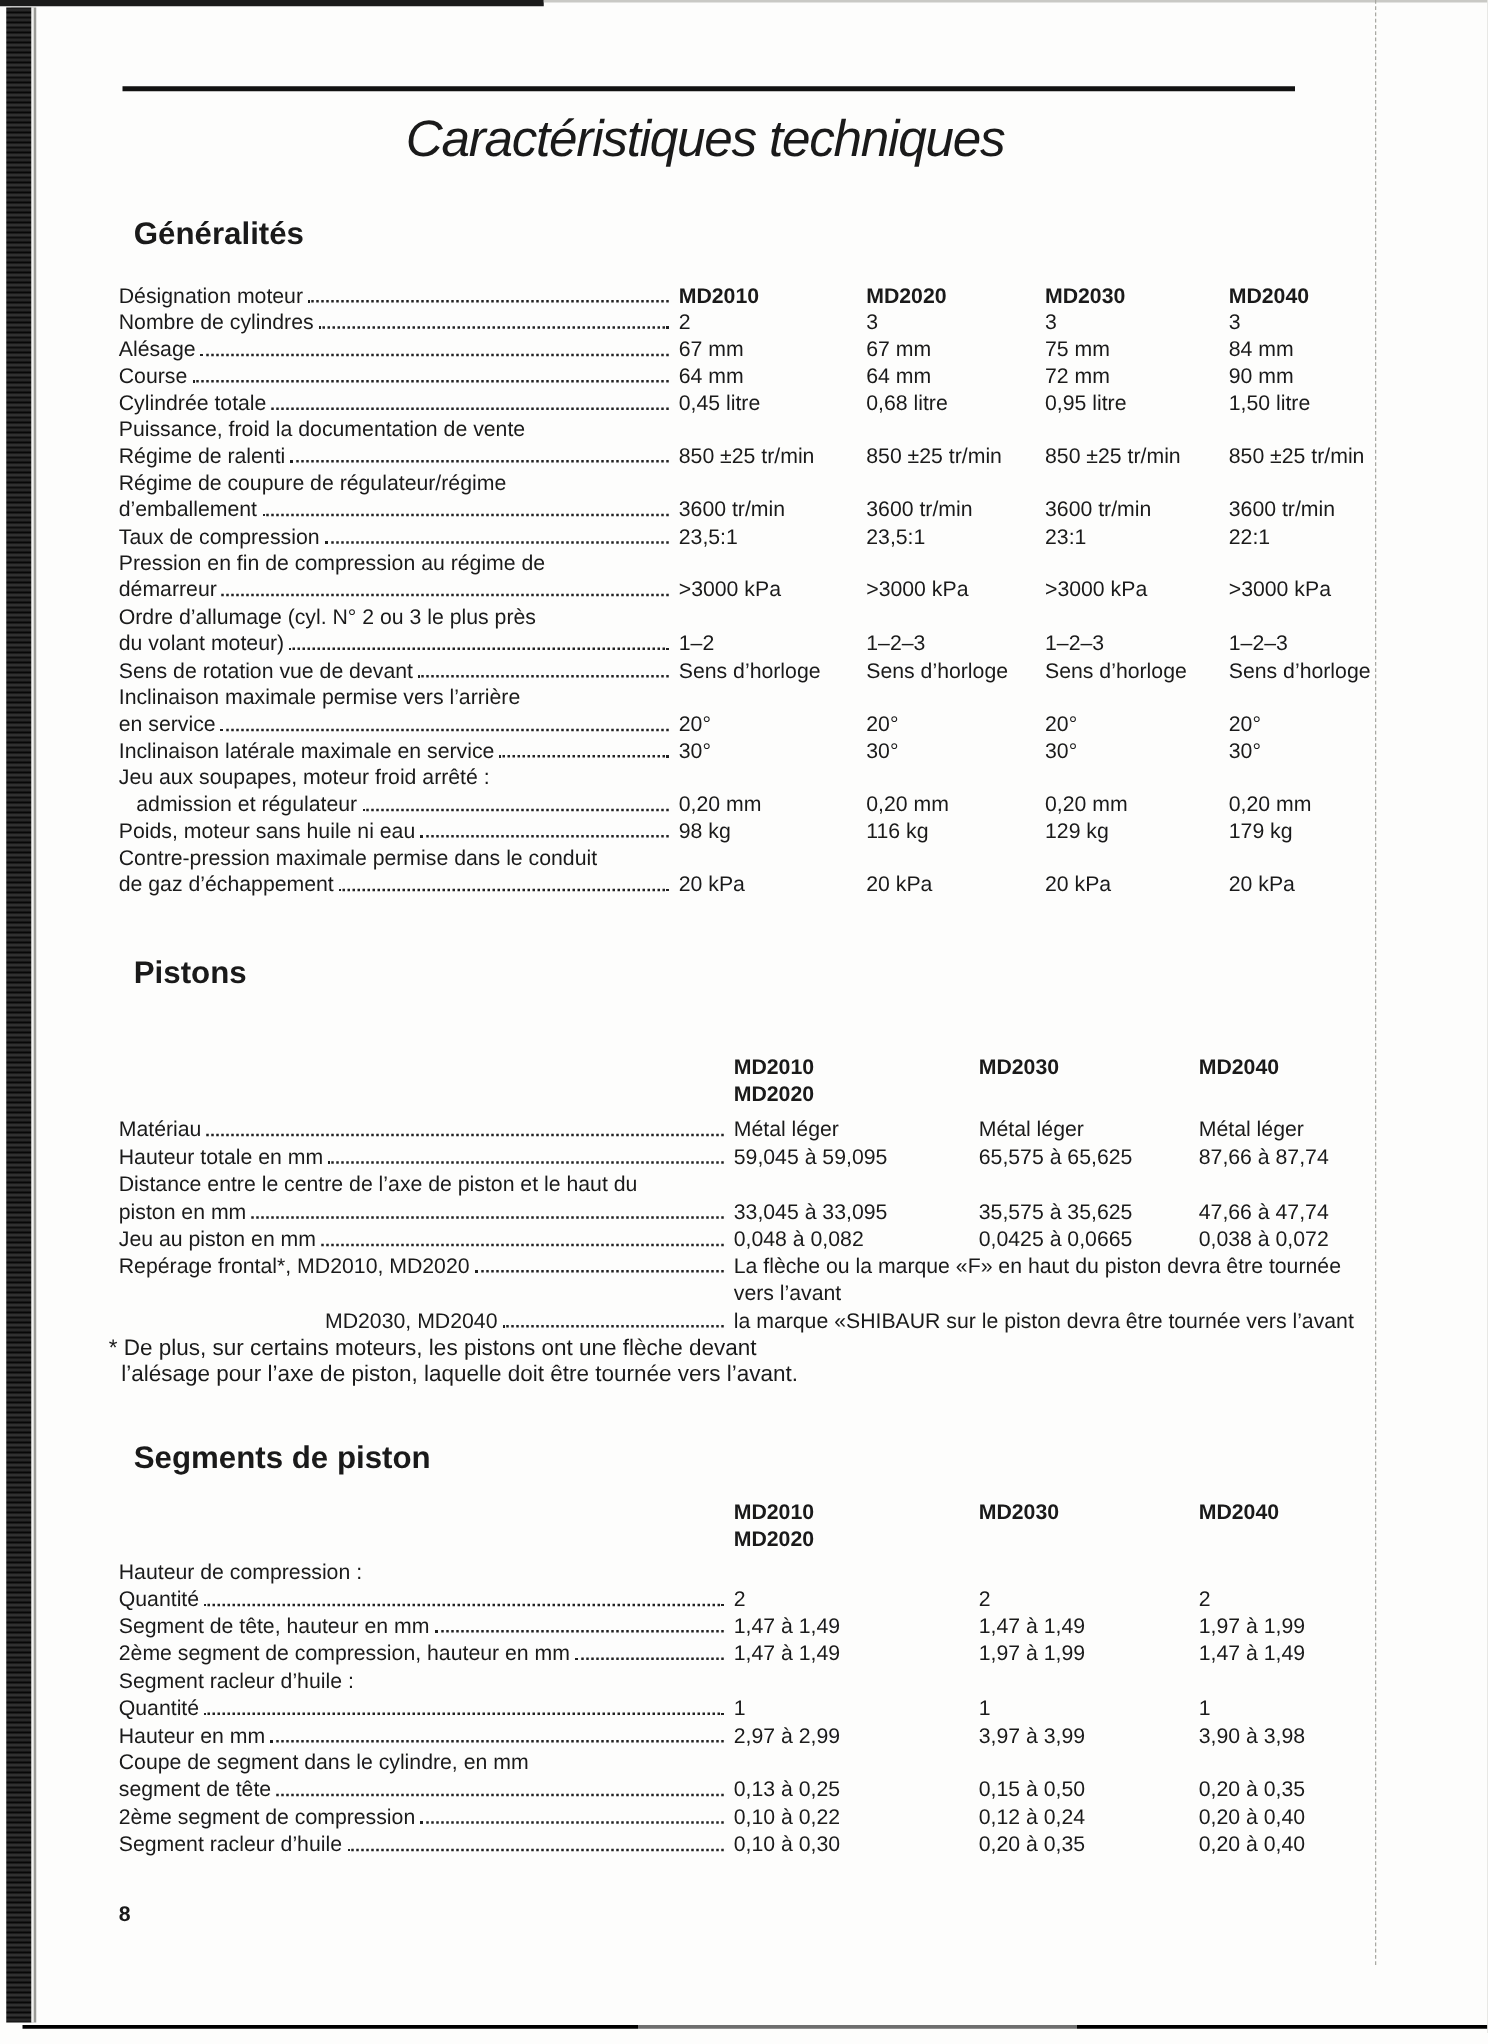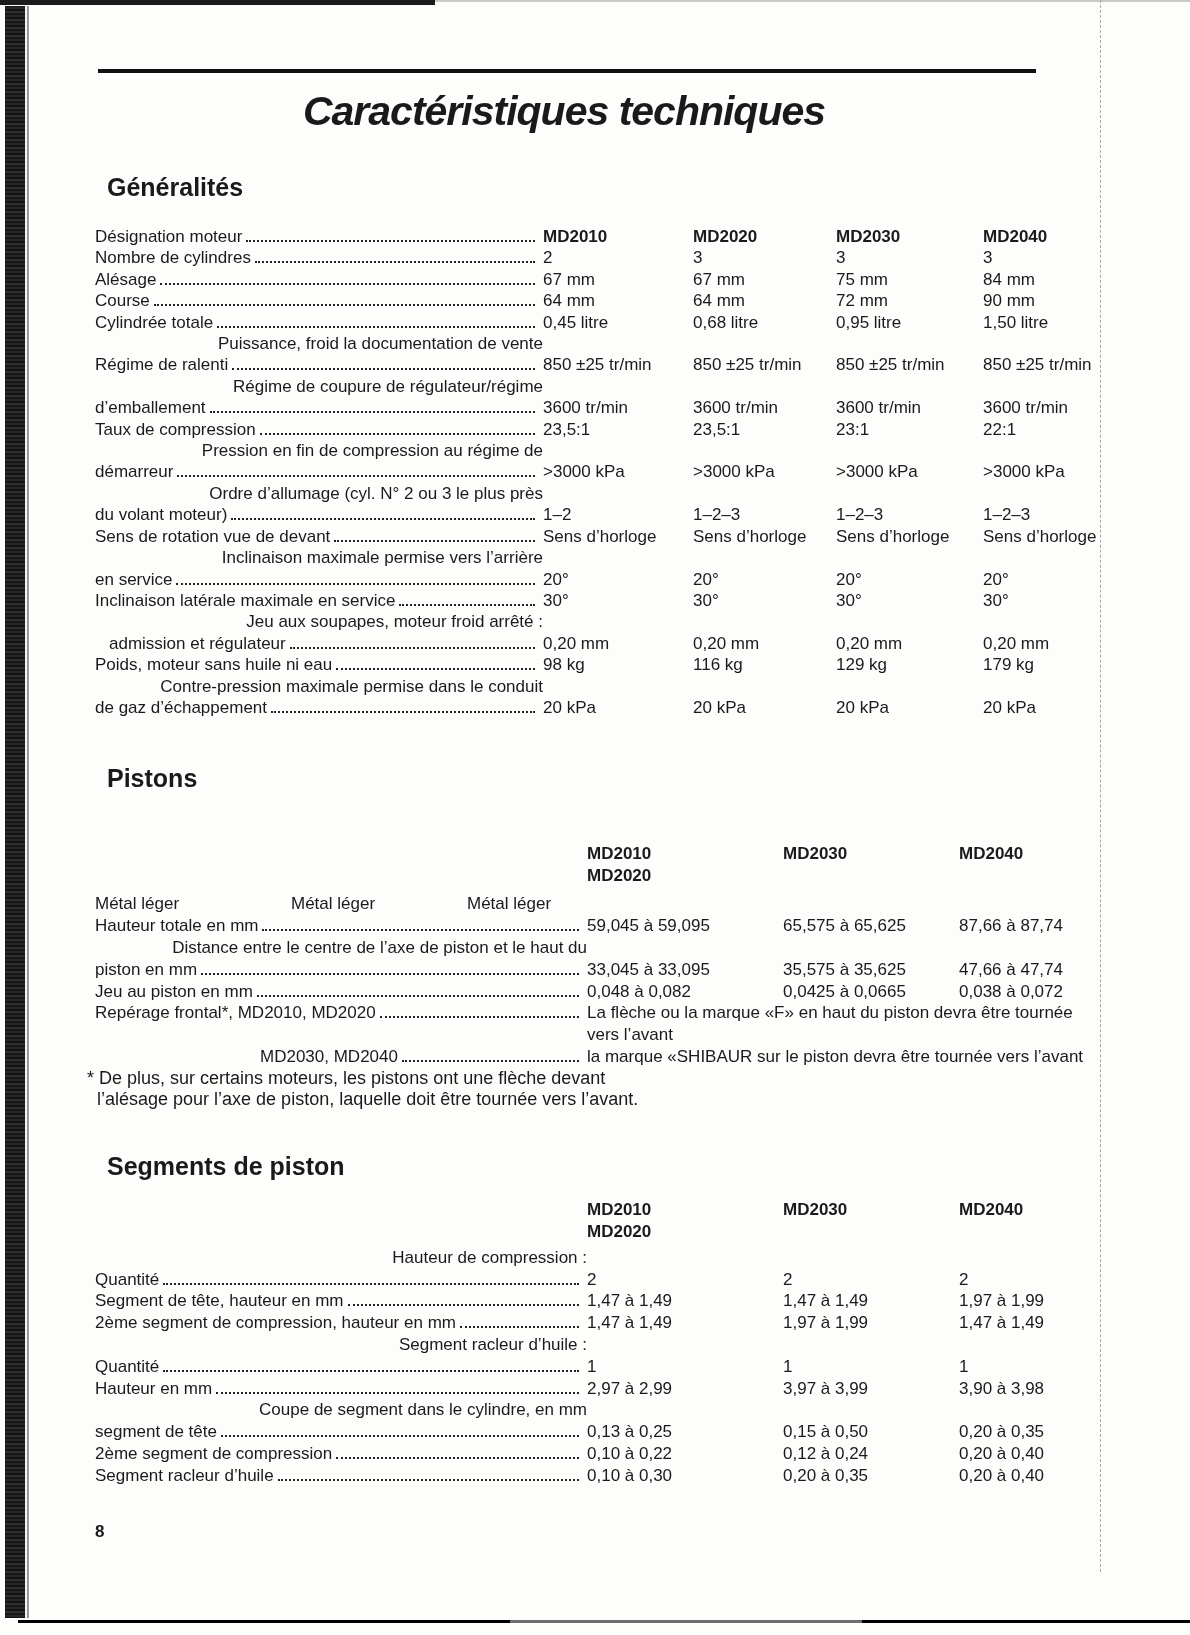--- a/index.html
+++ b/index.html
@@ -19,39 +19,39 @@
   .right-scan-line{ position:absolute; left:1100px; top:0; height:1572px; width:0; border-left:1px dashed #a8a8a2; }
   .bottom-line{
     position:absolute; left:18px; top:1620px; width:1172px; height:3px;
     background:linear-gradient(to right,#000 0 42%,#6e6e6e 42% 72%,#000 72%);
   }
   
   .content{ position:absolute; left:95px; top:0; width:1000px; }
   .top-rule{ margin-top:69px; margin-left:3px; width:938px; height:4px; background:#121212; }
   .doc-title{
     margin-top:14px; width:938px; text-align:center;
-    font-size:41px; font-weight:bold; font-style:italic; letter-spacing:-1px; line-height:48px;
+    font-size:41px; font-weight:normal; font-style:italic; letter-spacing:-1px; line-height:48px;
     white-space:nowrap;
   }
   h2{ font-size:25px; font-weight:bold; margin:12px; line-height:29px; letter-spacing:0; }
   .h-gen{ margin-top:38px; }
   .h-pistons{ margin-top:46px; }
   .h-segments{ margin-top:42px; }
 
   .spec-table{ font-size:17px; }
   #gen-table{ margin-top:24px; }
   #pistons-header, #segments-header{ font-size:17px; font-weight:bold; }
   #pistons-header{ margin-top:50px; }
   #segments-header{ margin-top:18px; }
   #pistons-table{ margin-top:6px; }
   #segments-table{ margin-top:4px; }
 
   .row{ display:flex; align-items:flex-start; line-height:21.4px; }
   .three .row{ line-height:21.8px; }
-  .lblwrap{ display:flex; align-items:flex-start; flex:0 0 auto;justify-content:flex-end; }
+  .lblwrap{ display:flex; align-items:flex-start; flex:0 0 auto; }
   .gen .lblwrap{ width:448px; }
   .three .lblwrap{ width:492px; }
   .lbl{ white-space:nowrap; }
   .indent1{ padding-left:14px; }
   .indent2{ padding-left:165px; }
   .leader{ flex:1 1 auto; min-width:10px; height:14px; margin:0 8px 0 4px;
            border-bottom:2px dotted #222; }
   .cell{ flex:0 0 auto; white-space:nowrap; }
   .gen .c0{ width:150px; } .gen .c1{ width:143px; } .gen .c2{ width:147px; } .gen .c3{ width:110px; }
   .three .c0{ width:196px; } .three .c1{ width:176px; } .three .c2{ width:136px; }
@@ -287,20 +287,24 @@
           <span class="cell c1">
             <div class="hdrline">MD2030</div>
           </span>
           <span class="cell c2">
             <div class="hdrline">MD2040</div>
           </span>
         </div>
       </div>
     <div id="pistons-table" class="spec-table three">
         <div class="row">
+          <span class="lblwrap">
+            <span class="lbl">Matériau</span>
+            <span class="leader"></span>
+          </span>
           <span class="cell c0">Métal léger</span>
           <span class="cell c1">Métal léger</span>
           <span class="cell c2">Métal léger</span>
         </div>
         <div class="row">
           <span class="lblwrap">
             <span class="lbl">Hauteur totale en mm</span>
             <span class="leader"></span>
           </span>
           <span class="cell c0">59,045 à 59,095</span>

